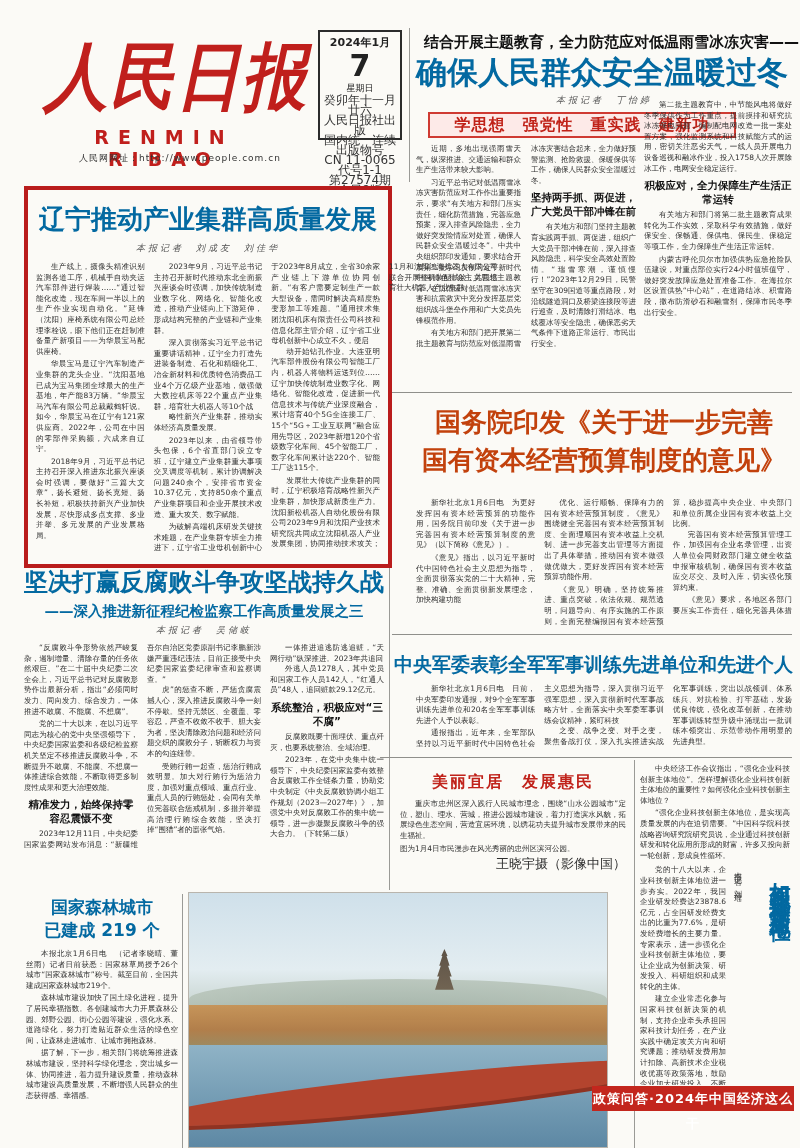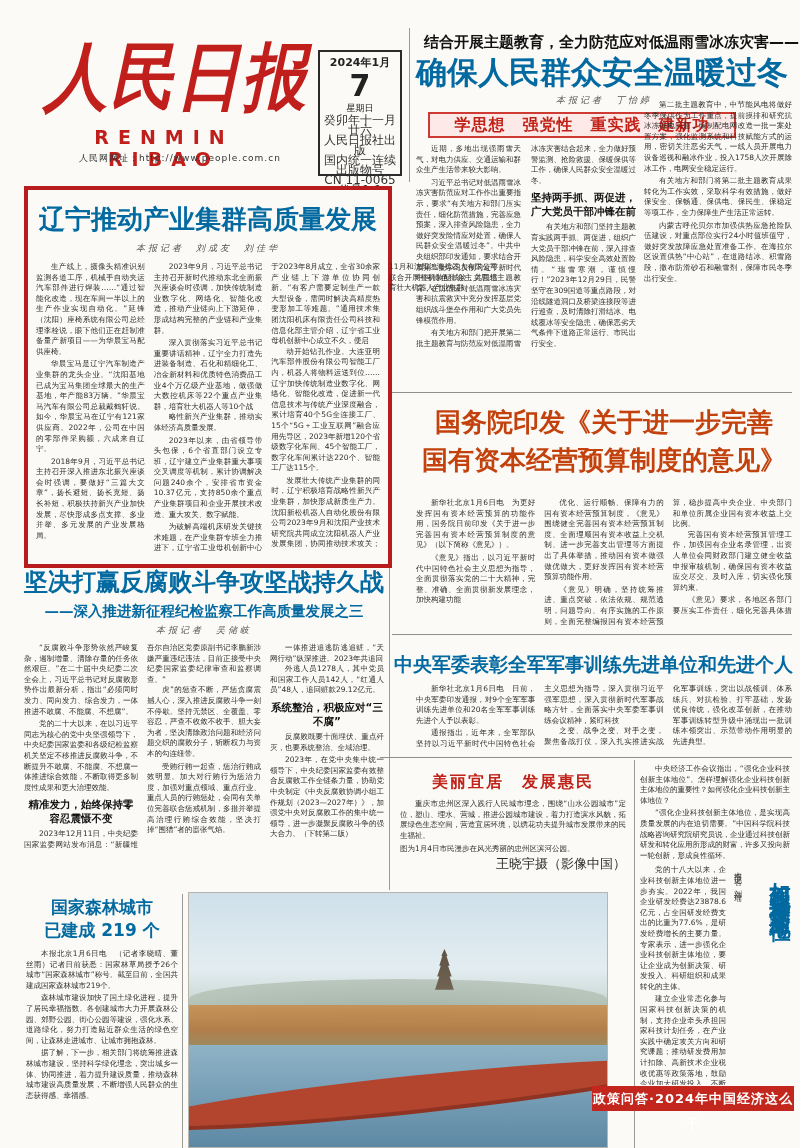--- a/index.html
+++ b/index.html
@@ -44,21 +44,21 @@
 </style>
 </head>
 <body>
 
 <div id="page">
 
   <div class="abs mast-title" style="left:44px;top:34px;">人民日报</div>
   <div class="abs mast-latin" style="left:44px;top:126px;width:240px;">RENMIN RIBAO</div>
   <div class="abs mast-web" style="left:40px;top:152px;width:280px;">人民网网址：http://www.people.com.cn</div>
 
-  <div class="abs datebox" style="left:318px;top:30px;width:84px;height:126px;margin-top:20px;">
+  <div class="abs datebox" style="left:318px;top:30px;width:84px;height:110px;">
     <div class="m">2024年1月</div>
     <div class="d">7</div>
     <div class="w">星期日</div>
     <div class="s">癸卯年十一月廿六</div>
     <div class="s">人民日报社出版</div>
     <div class="s">国内统一连续出版物号</div>
     <div class="s">CN 11-0065</div>
     <div class="s">代号1-1</div>
     <div class="s">第27574期</div>
     <div class="s">今日8版</div>
@@ -66,34 +66,35 @@
 
   <div class="abs vrule" style="left:409px;top:28px;height:154px;"></div>
 
   <div class="abs kicker" style="left:424px;top:33px;">结合开展主题教育，全力防范应对低温雨雪冰冻灾害——</div>
   <div class="abs h-big" style="left:416px;top:52px;font-size:31px;">确保人民群众安全温暖过冬</div>
   <div class="abs byline" style="left:416px;top:94px;width:376px;">本报记者　丁怡婷</div>
   <div class="abs banner-pink" style="left:428px;top:112px;width:304px;height:22px;">学思想　强党性　重实践　建新功</div>
 
   <div class="abs bt col2" style="left:416px;top:144px;width:220px;height:242px;">
     <div>
-        <p>近期，多地出现强雨雪天气，对电力供应、交通运输和群众生产生活带来较大影响。</p>
+        <p>近期，多地出现强雨雪天气，纵深推进、交通运输和群众生产生活带来较大影响。</p>
         <p>习近平总书记对低温雨雪冰冻灾害防范应对工作作出重要指示，要求“有关地方和部门压实责任，细化防范措施，完善应急预案，深入排查风险隐患，全力做好突发险情应对处置，确保人民群众安全温暖过冬”。中共中央组织部印发通知，要求结合开展第二批学习贯彻习近平新时代中国特色社会主义思想主题教育，在防范应对低温雨雪冰冻灾害和抗震救灾中充分发挥基层党组织战斗堡垒作用和广大党员先锋模范作用。</p>
         <p>有关地方和部门把开展第二批主题教育与防范应对低温雨雪冰冻灾害结合起来，全力做好预警监测、抢险救援、保暖保供等工作，确保人民群众安全温暖过冬。</p>
       </div>
     <div class="subhead">坚持两手抓、两促进，广大党员干部冲锋在前</div>
     <div>
         <p>有关地方和部门坚持主题教育实践两手抓、两促进，组织广大党员干部冲锋在前，深入排查风险隐患，科学安全高效处置险情。“瑞雪寒潮，谨慎慢行！”2023年12月29日，民警坚守在309国道等重点路段，对沿线隧道洞口及桥梁连接段等进行巡查，及时清除打滑结冰、电线覆冰等安全隐患，确保恶劣天气条件下道路正常运行、市民出行安全。</p>
       </div>
   </div>
 
   <div class="abs bt" style="left:644px;top:100px;width:148px;height:286px;">
     <div>
         <p>第二批主题教育中，中节能风电将做好冬季保供作为工作重点，提前摸排和研究抗冰冻保电问题，编制配电网改造一批一案处置方案，强化监测系统和科技赋能方式的运用，密切关注恶劣天气，一线人员开展电力设备巡视和融冰作业，投入1758人次开展除冰工作，电网安全稳定运行。</p>
       </div>
+    <div class="subhead">积极应对，全力保障生产生活正常运转</div>
     <div>
         <p>有关地方和部门将第二批主题教育成果转化为工作实效，采取科学有效措施，做好保安全、保畅通、保供电、保民生、保稳定等项工作，全力保障生产生活正常运转。</p>
         <p>内蒙古呼伦贝尔市加强供热应急抢险队伍建设，对重点部位实行24小时值班值守，做好突发故障应急处置准备工作。在海拉尔区设置供热“中心站”，在道路结冰、积雪路段，撒布防滑砂石和融雪剂，保障市民冬季出行安全。</p>
       </div>
   </div>
 
   <div class="abs hrule" style="left:392px;top:392px;width:400px;"></div>
   <div class="abs vrule" style="left:389px;top:190px;height:700px;"></div>
 
   <div class="abs redbox" style="left:24px;top:186px;width:360px;height:374px;">

